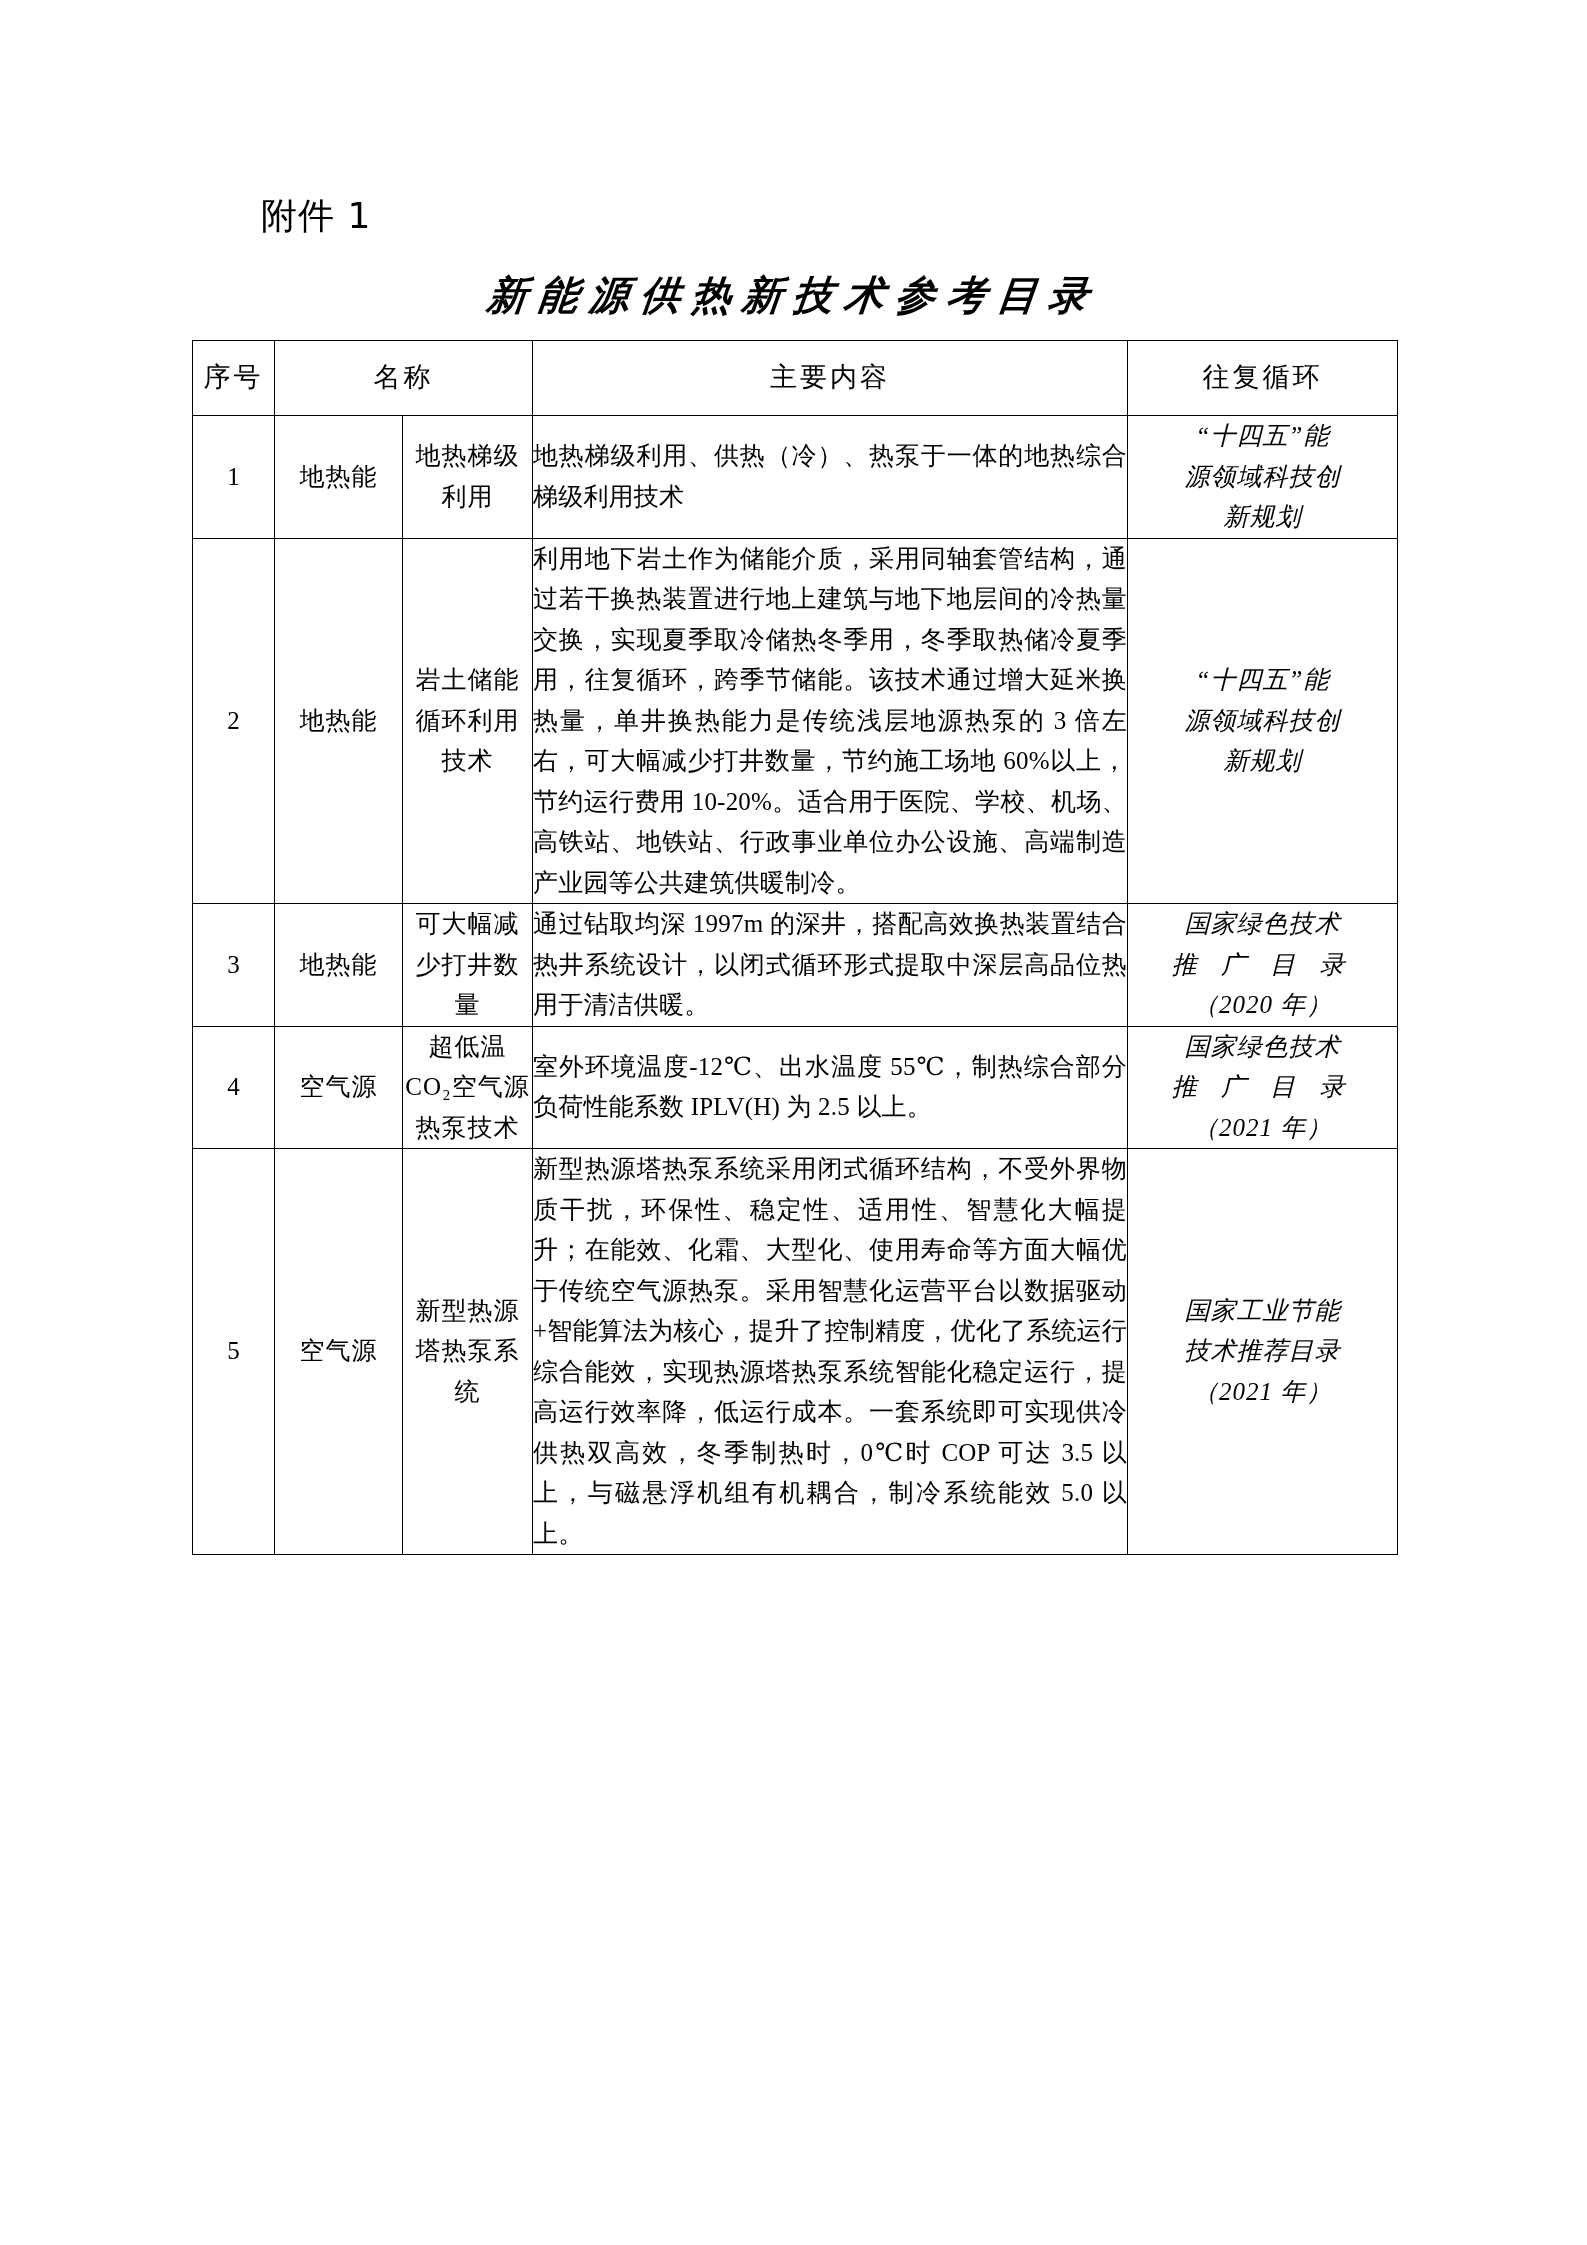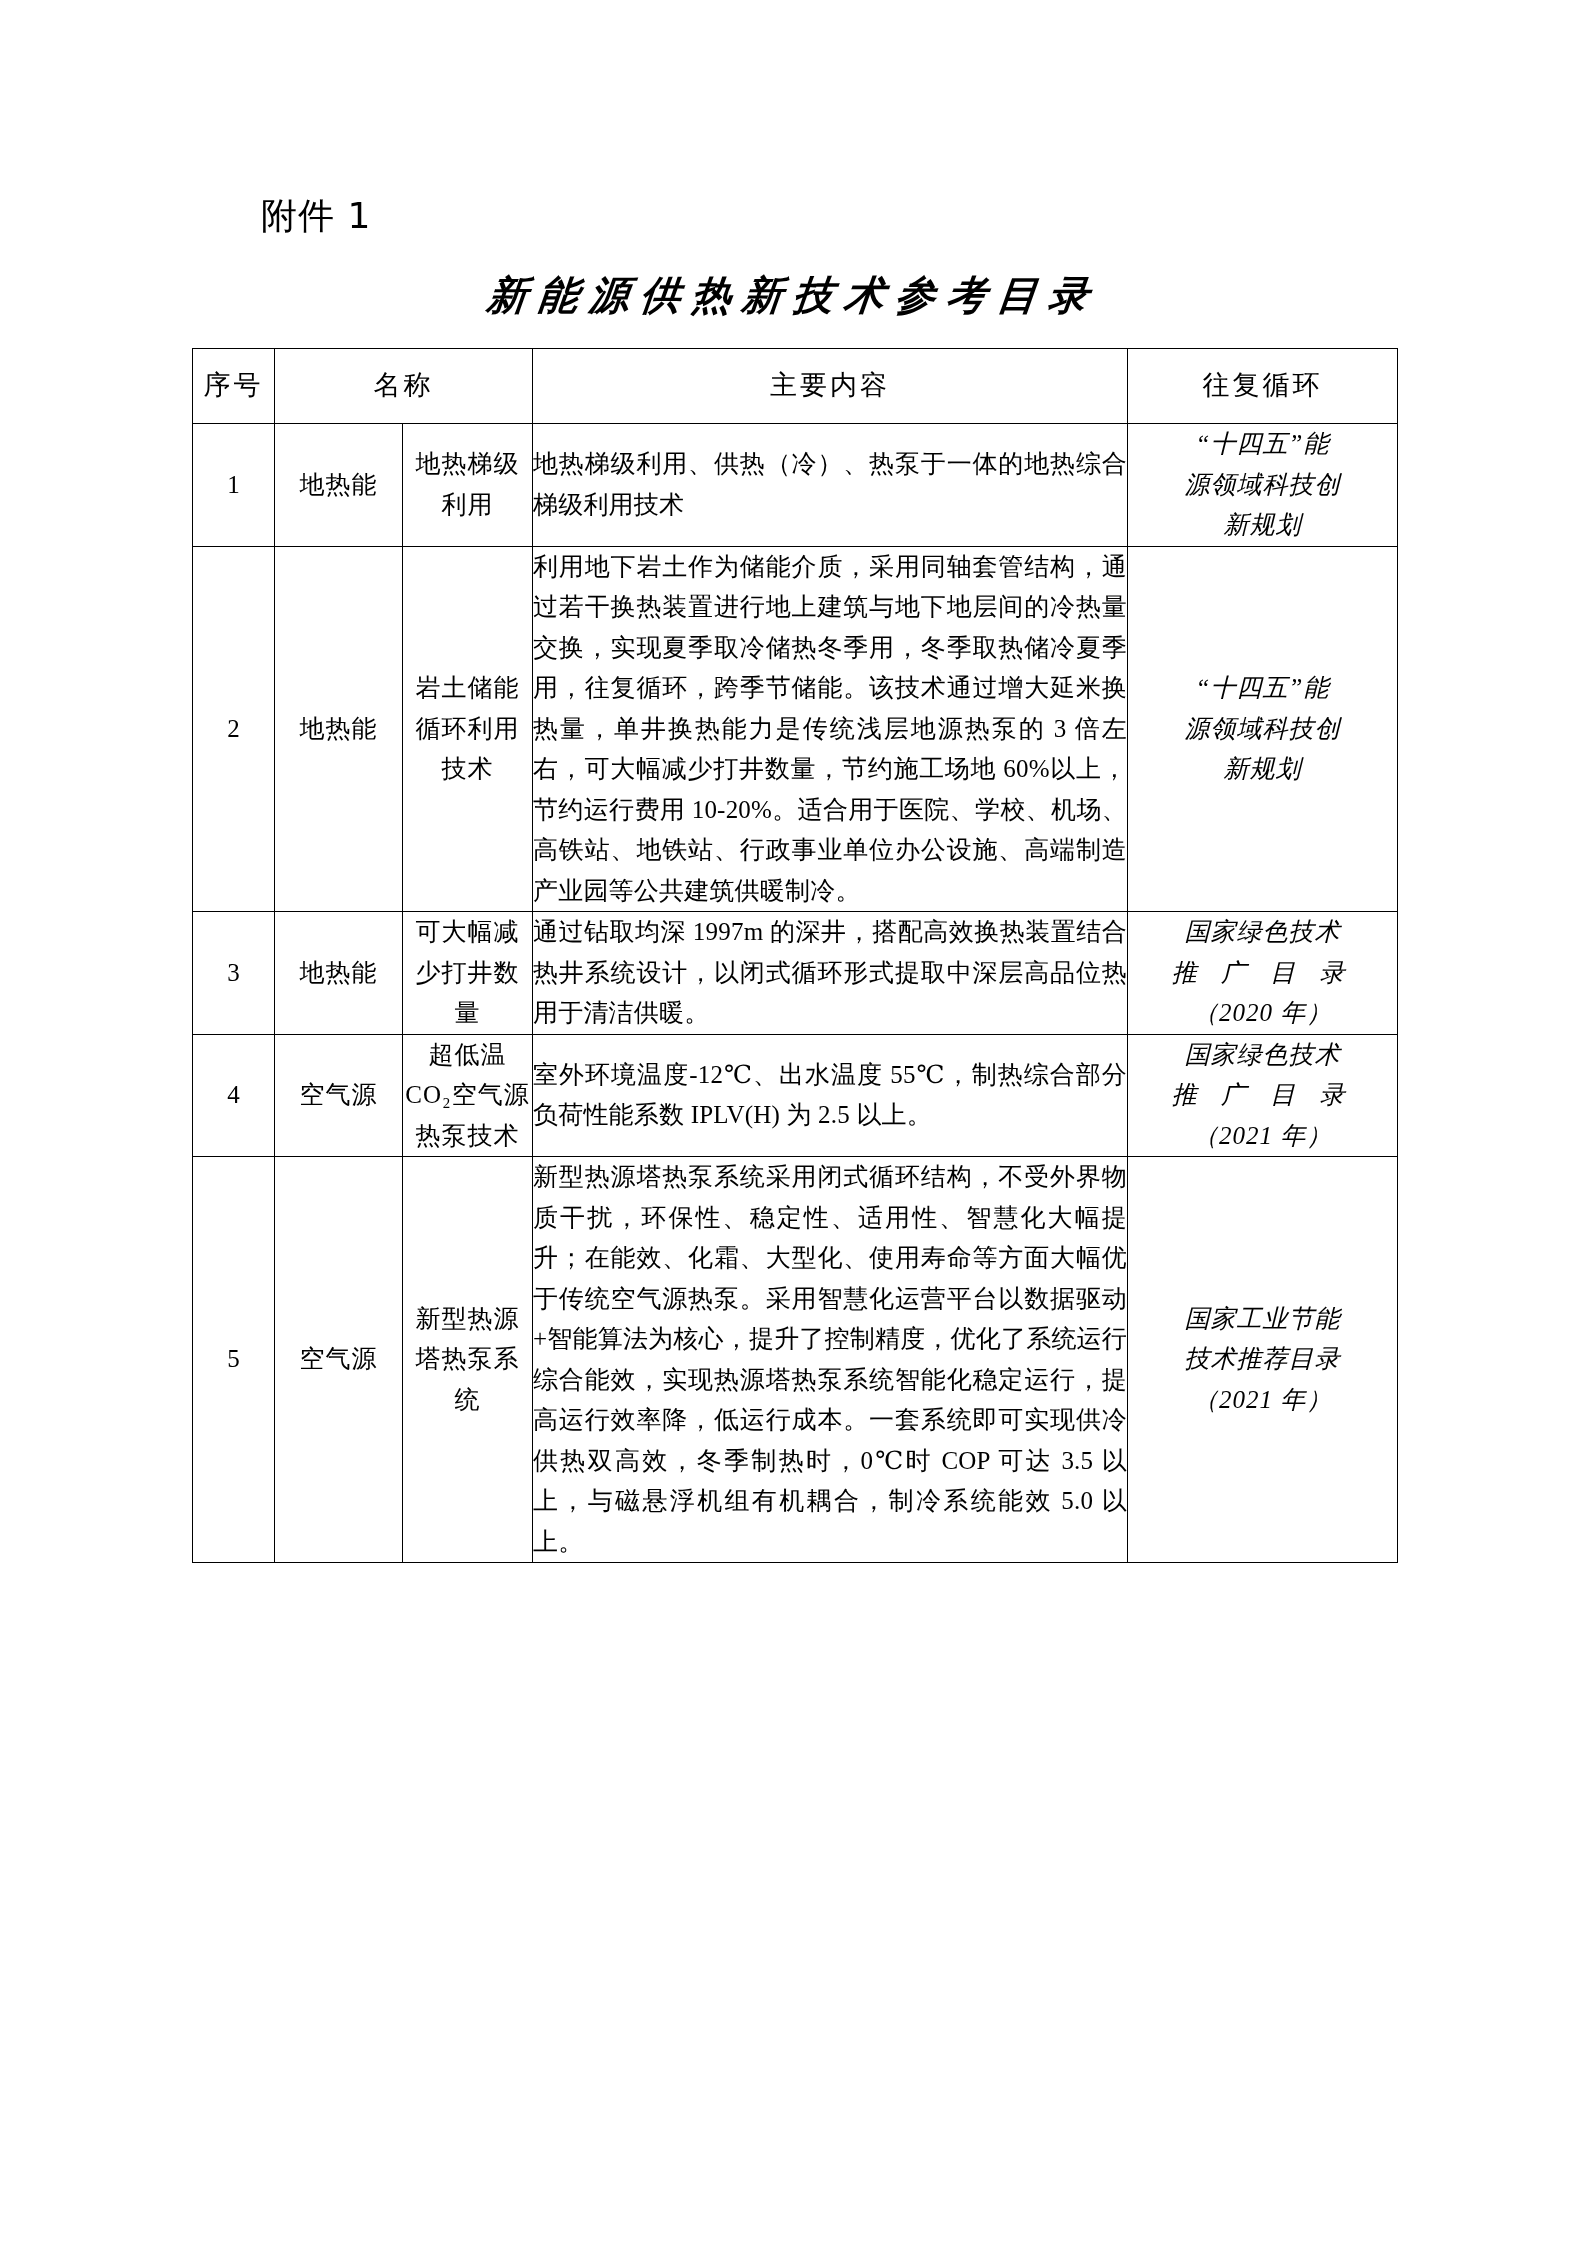--- a/index.html
+++ b/index.html
@@ -50,21 +50,21 @@
     font-style: italic;
     font-family: "DejaVu Serif", "Liberation Serif", serif;
     transform: skewX(-6deg);
     white-space: nowrap;
   }
 
   
   .tbl-wrap {
     position: absolute;
     left: 192px;
-    top: 348px;
+    top: 340px;
     width: 1205px;
   }
   table.catalog {
     border-collapse: collapse;
     width: 1205px;
     table-layout: fixed;
   }
   table.catalog th,
   table.catalog td {
     border: 1.6px solid #000000;

